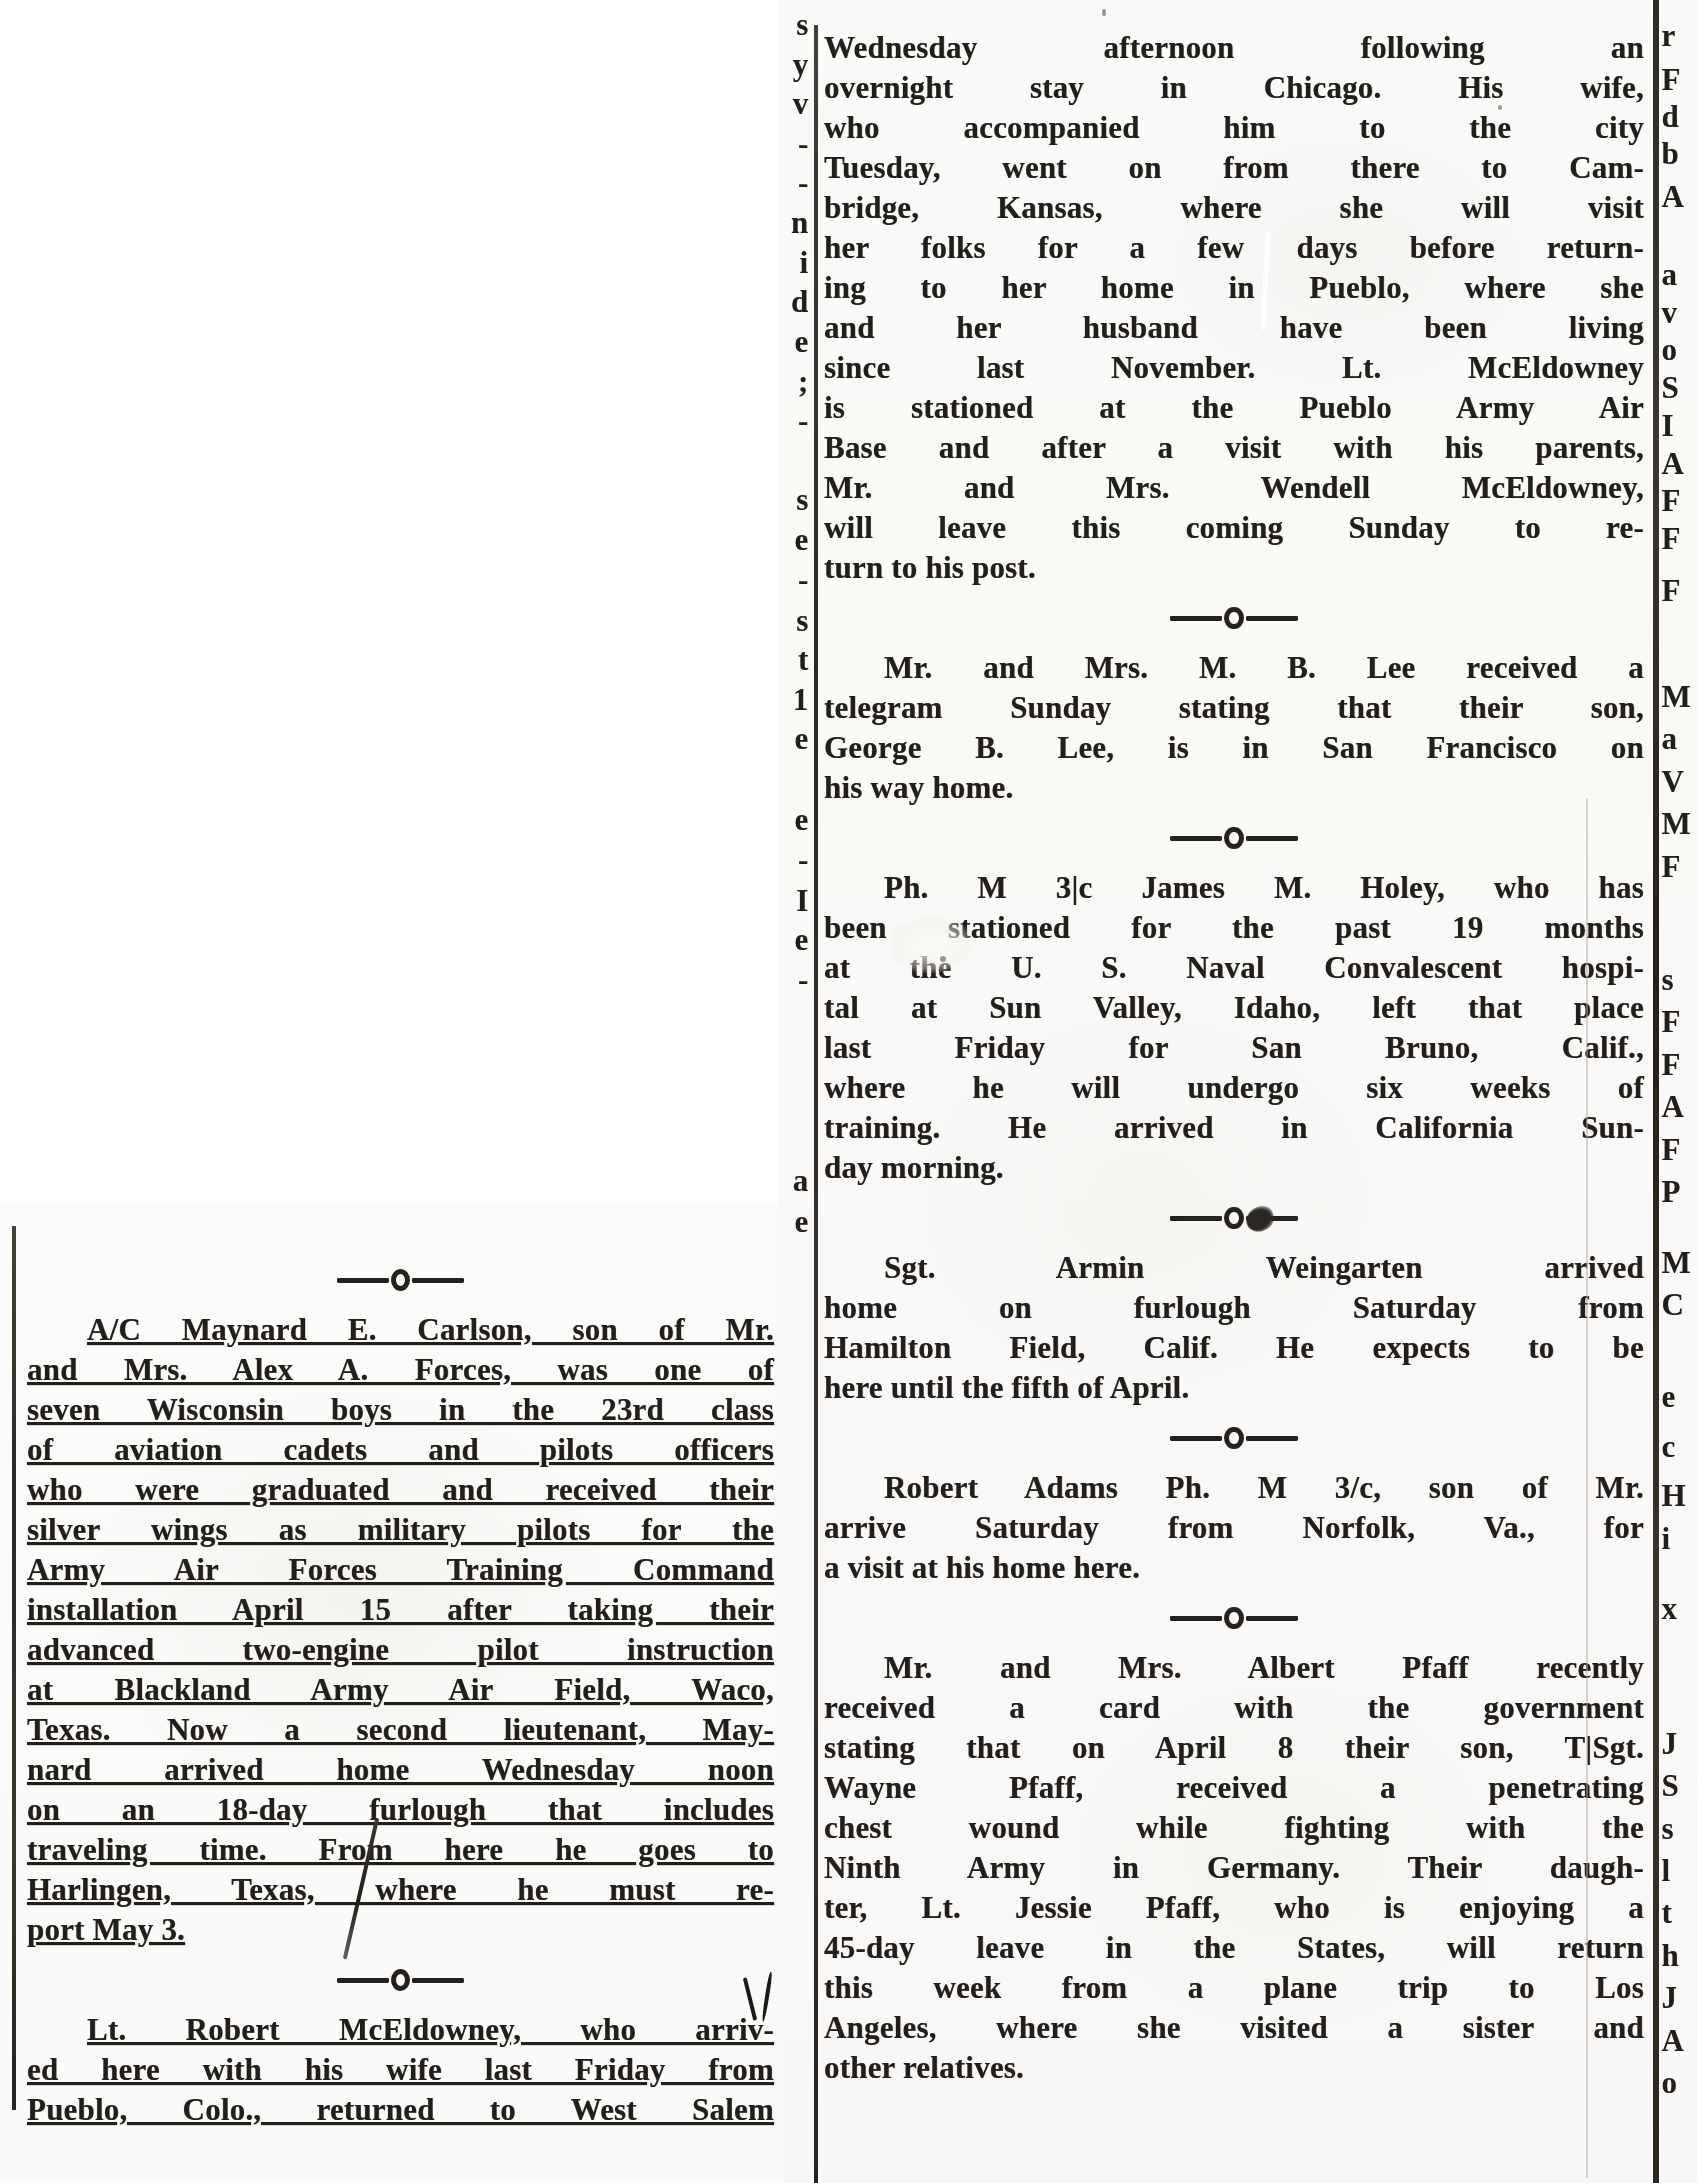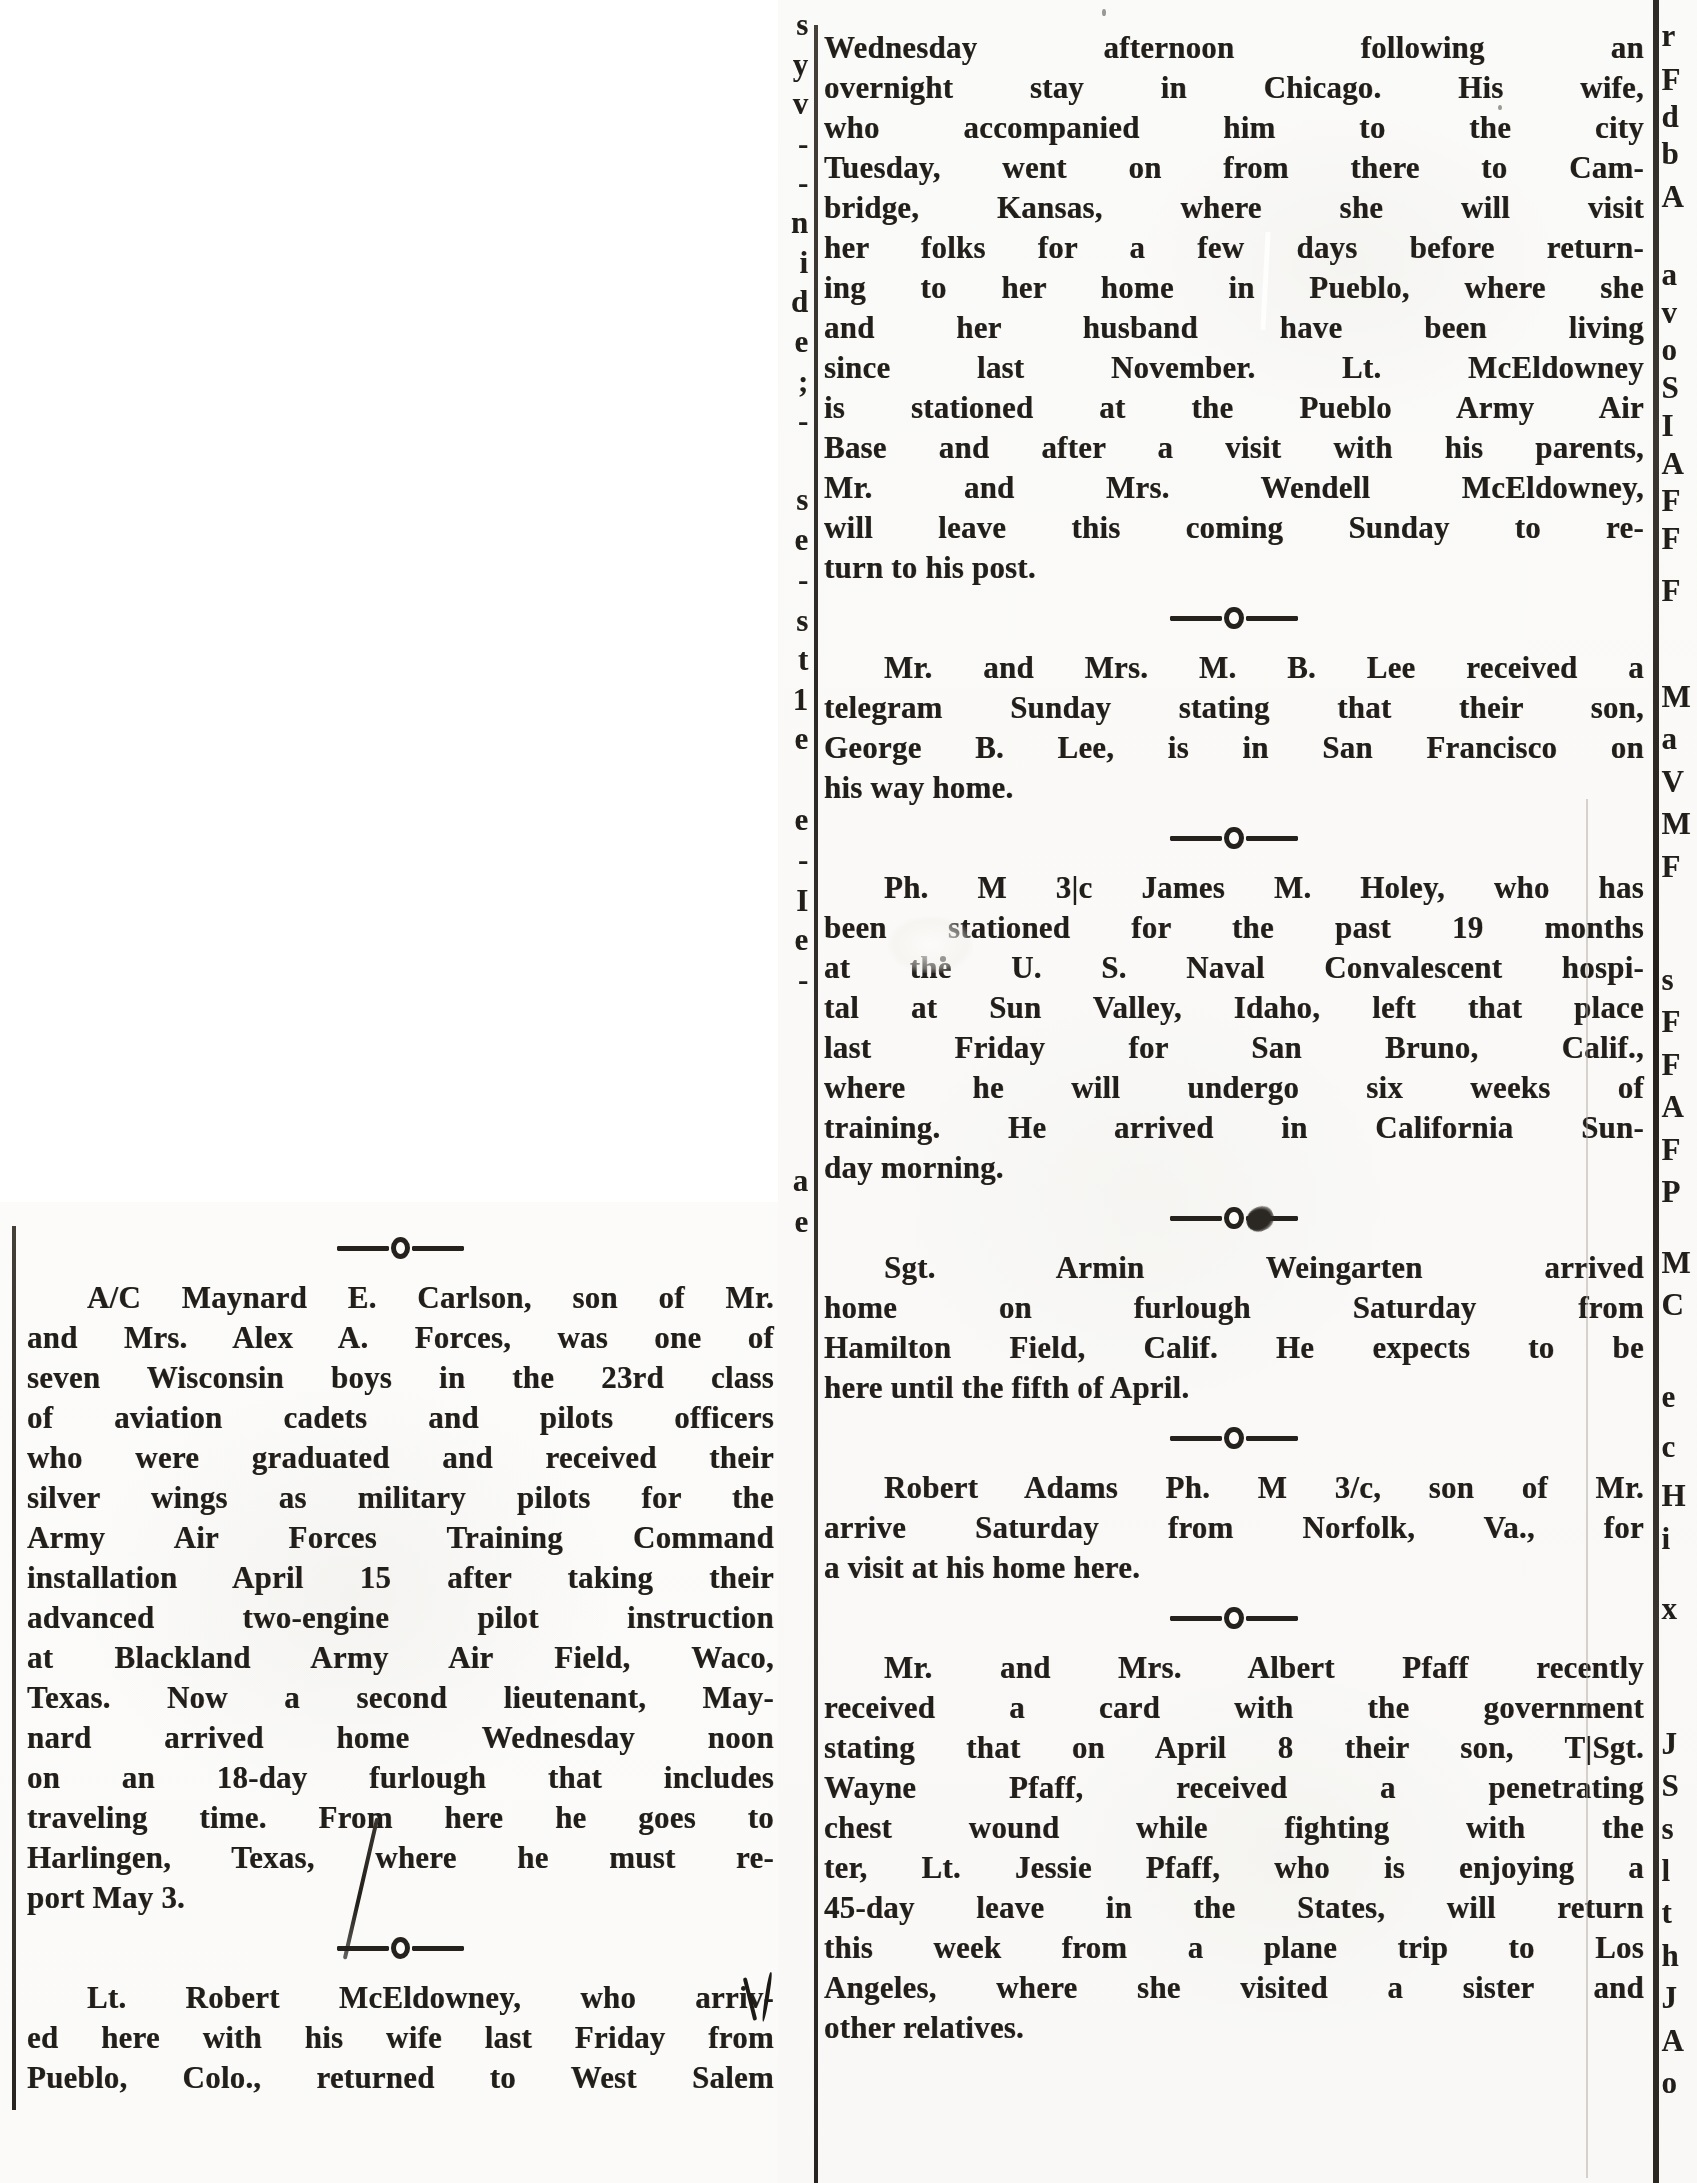--- a/index.html
+++ b/index.html
@@ -21,21 +21,21 @@
       linear-gradient(#f7f6f3,#f5f4f0);
     opacity:.55;
   }
   .paper-wash-left{
     position:absolute;top:1202px;left:0;width:778px;height:981px;
     background:
       radial-gradient(ellipse 368px 297px at 45% 40%, rgba(150,144,132,.07), transparent 72%),
       linear-gradient(rgba(248,247,244,.5),rgba(246,245,241,.5));
   }
   .column{position:absolute;}
-  #left-col{left:27px;top:1218px;width:747px;}
+  #left-col{left:27px;top:1250px;width:747px;text-decoration:underline;}
   #mid-col{left:824px;top:28px;width:820px;}
   .para{margin:0;}
   .line{
     font-size:31px;line-height:40px;font-weight:700;
     letter-spacing:0.2px;
     text-align:justify;text-align-last:justify;
     white-space:normal;
     text-shadow:0.4px 0.4px 0 rgba(28,24,20,.35), -0.3px 0 0 rgba(28,24,20,.22);
   }
   .line.indent{padding-left:60px;}
@@ -279,20 +279,21 @@
       <span class="bar"></span>
       <span class="ring"></span>
       <span class="bar"></span>
     </div>
     <div class="para">
       <div class="line indent">Mr. and Mrs. Albert Pfaff recently</div>
       <div class="line">received a card with the government</div>
       <div class="line">stating that on April 8 their son, T|Sgt.</div>
       <div class="line">Wayne Pfaff, received a penetrating</div>
       <div class="line">chest wound while fighting with the</div>
+      <div class="line">Ninth Army in Germany. Their daugh-</div>
       <div class="line">ter, Lt. Jessie Pfaff, who is enjoying a</div>
       <div class="line">45-day leave in the States, will return</div>
       <div class="line">this week from a plane trip to Los</div>
       <div class="line">Angeles, where she visited a sister and</div>
       <div class="line lastline">other relatives.</div>
     </div>
   </div>
 
 <div class="crease"></div>
 <div class="scratch-white"></div>

